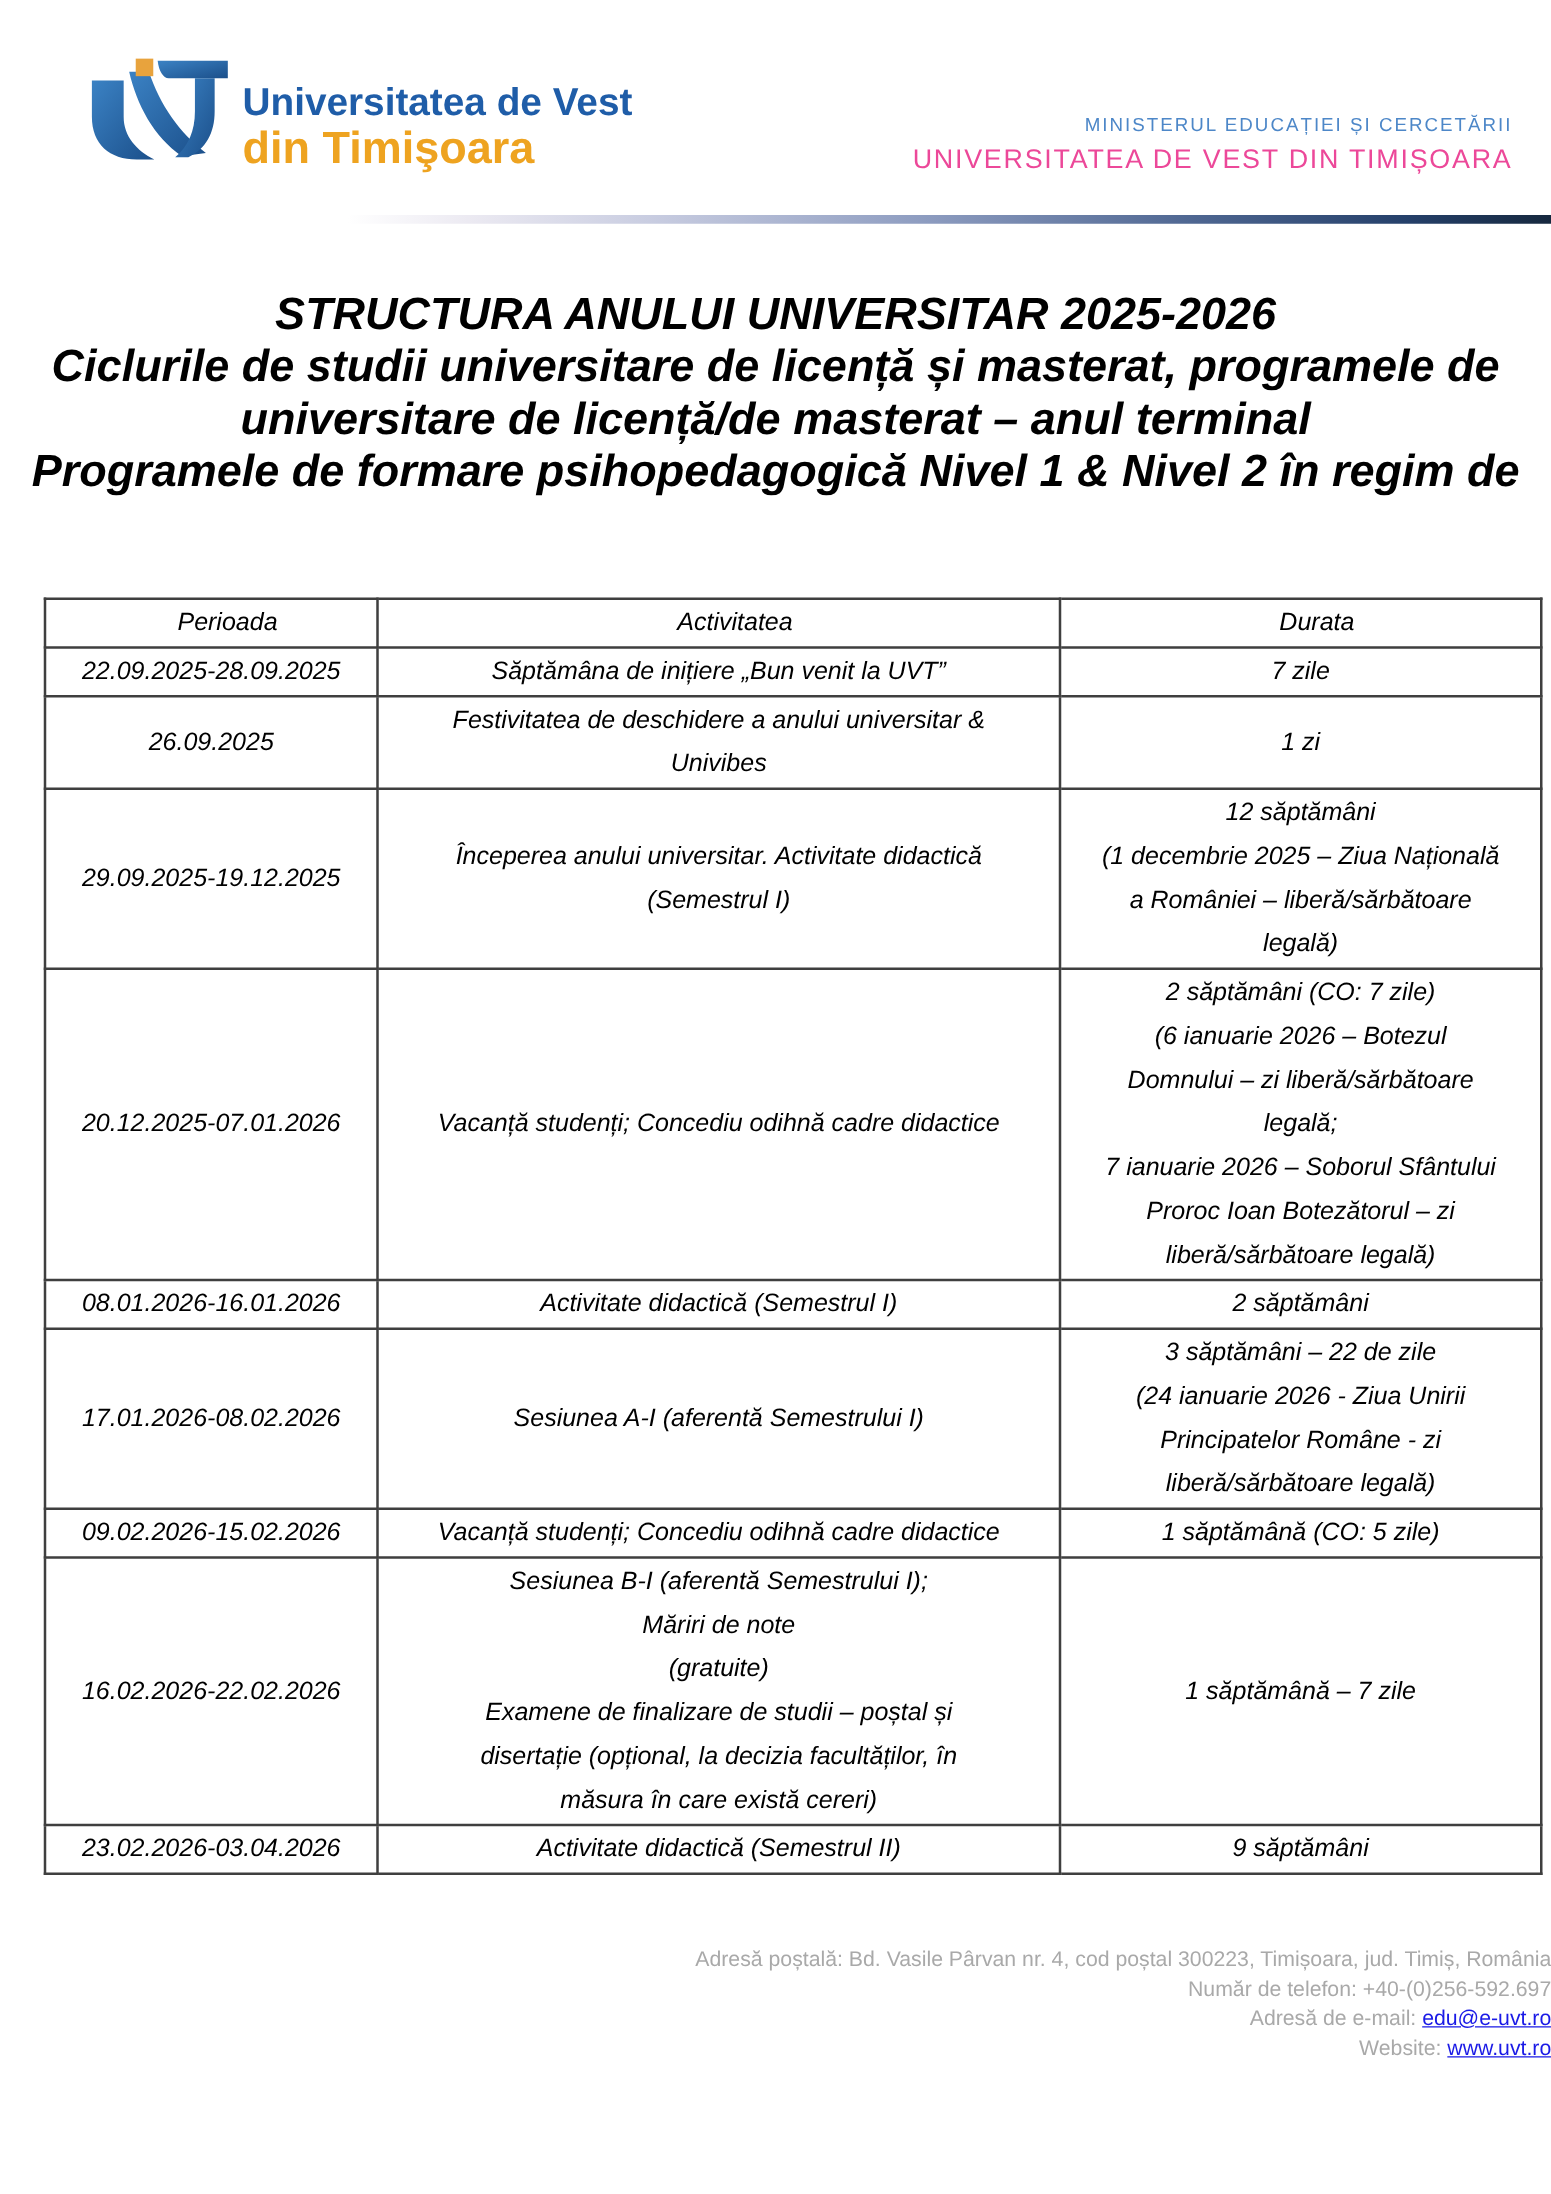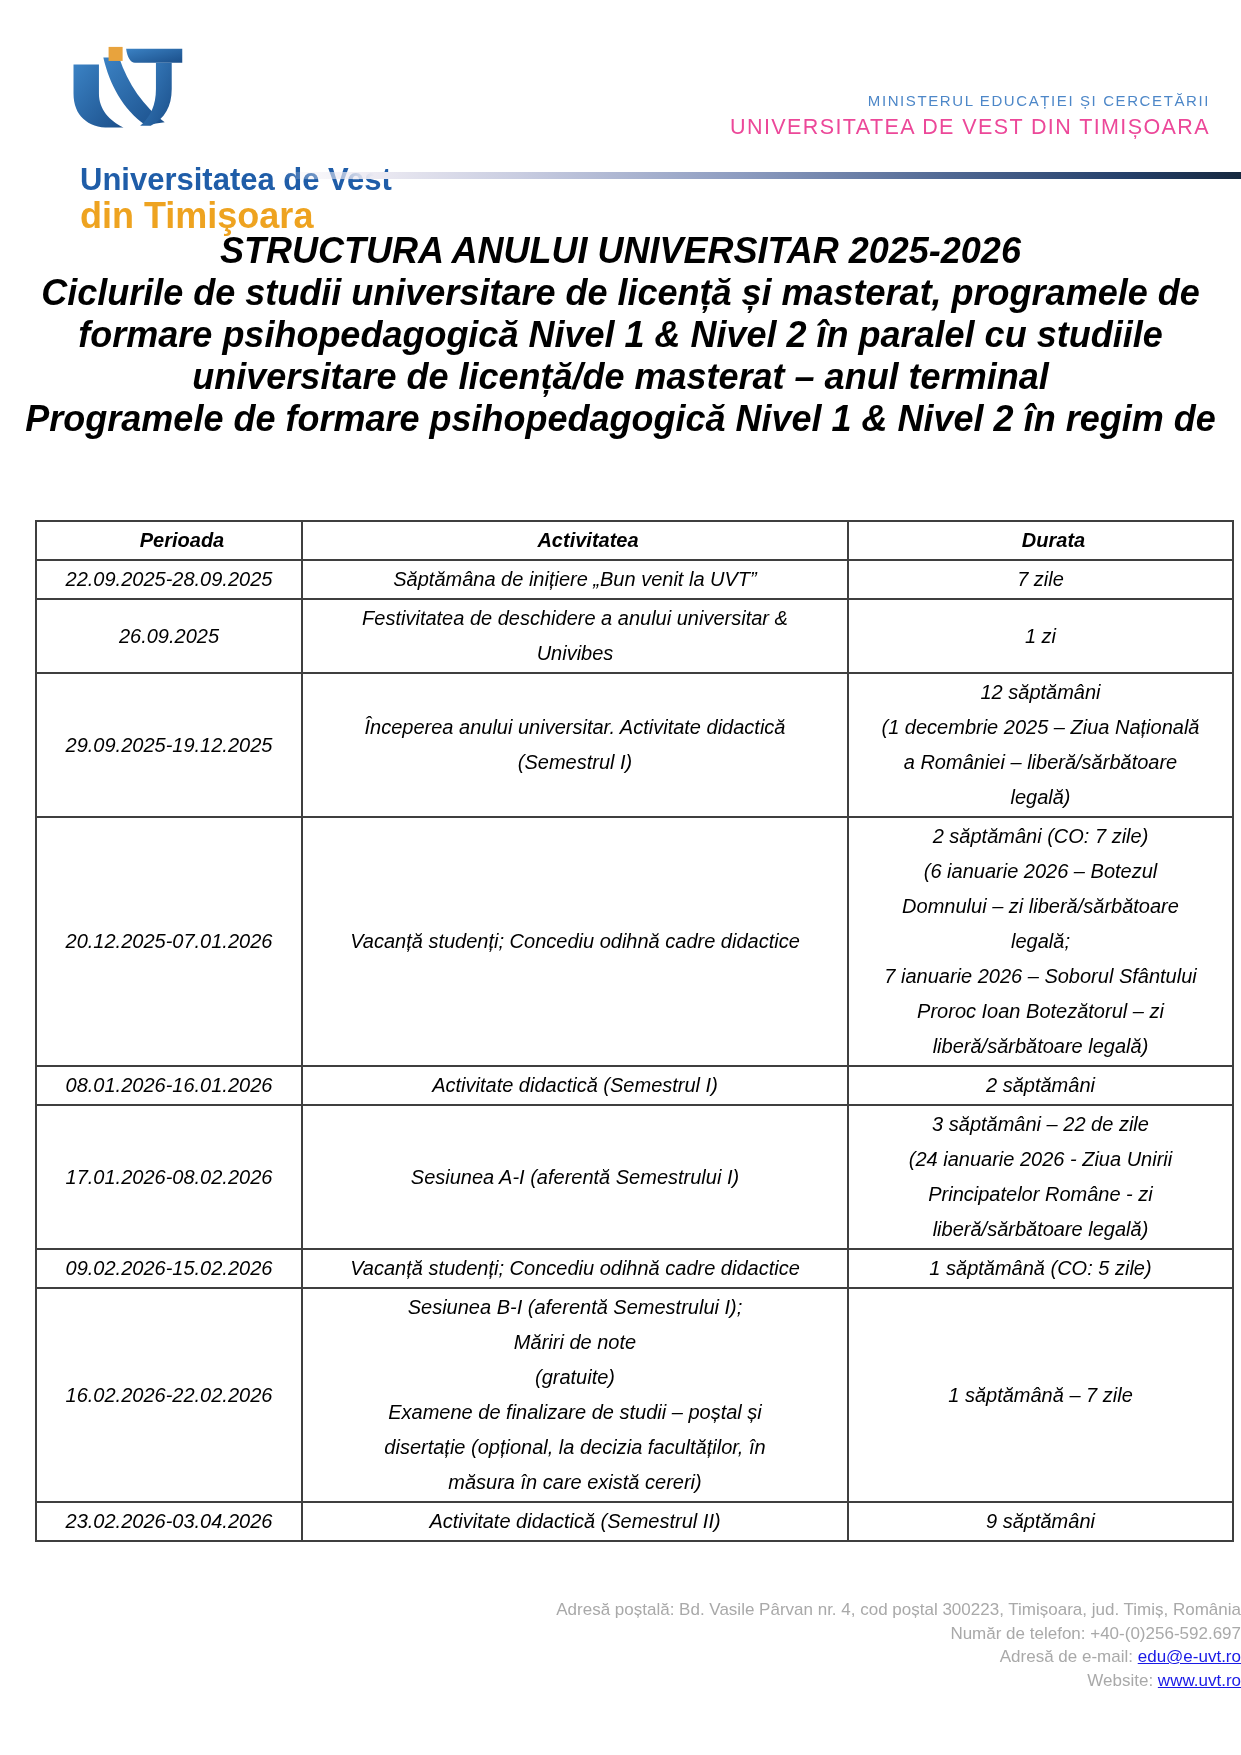--- a/index.html
+++ b/index.html
@@ -5,21 +5,21 @@
   html,body { margin:0; padding:0; background:#ffffff; }
   .page {
     position:relative;
     width:1241px; height:1755px;
     background:#ffffff;
     font-family:"Liberation Sans", sans-serif;
     overflow:hidden;
   }
 
   
-  .logo { position:absolute; left:70px; top:40px; display:flex; align-items:flex-start;flex-direction:column; }
+  .logo { position:absolute; left:70px; top:40px; display:flex; align-items:flex-start; }
   .logo-mark { width:114px; height:98px; }
   .logo-text { margin-left:10px; margin-top:26px; line-height:1.05; white-space:nowrap; }
   .brand1 { font-size:31px; font-weight:bold; color:#1F5DA8; }
   .brand2 { font-size:36px; font-weight:bold; color:#EEA320; }
 
   .head-right { position:absolute; right:31px; top:92px; text-align:right; white-space:nowrap; }
   .ministry { font-size:15px; letter-spacing:1.6px; color:#4D87C8; }
   .univ { font-size:21.5px; letter-spacing:1.4px; color:#ec4899; margin-top:6px; }
 
   .divider {
@@ -50,21 +50,21 @@
   }
   .schedule th, .schedule td {
     border:2px solid #3F3F3F;
     text-align:center;
     vertical-align:middle;
     padding:1px 8px;
     line-height:35px;
     white-space:pre-line;
     overflow:hidden;
   }
-  .schedule th { font-weight:bold;padding-left:34px; }
+  .schedule th { font-weight:normal;padding-left:34px; }
 
   
   .footer {
     margin-top:56px;
     text-align:right;
     color:#A9A9A9;
     font-size:17px;
     line-height:23.5px;
     padding-left:17px;
   }
@@ -103,21 +103,20 @@
   <div class="head-right">
     <div class="ministry">MINISTERUL EDUCAȚIEI ȘI CERCETĂRII</div>
     <div class="univ">UNIVERSITATEA DE VEST DIN TIMIȘOARA</div>
   </div>
 
   <div class="divider"></div>
 
   <div class="title">
     <div>STRUCTURA ANULUI UNIVERSITAR 2025-2026</div>
     <div>Ciclurile de studii universitare de licență și masterat, programele de</div>
-    <div>formare psihopedagogică Nivel 1 &amp; Nivel 2 în paralel cu studiile</div>
     <div>universitare de licență/de masterat – anul terminal</div>
     <div>Programele de formare psihopedagogică Nivel 1 &amp; Nivel 2 în regim de</div>
   </div>
 
   <table class="schedule">
     <colgroup>
       <col style="width:266px">
       <col style="width:546px">
       <col style="width:385px">
     </colgroup>

